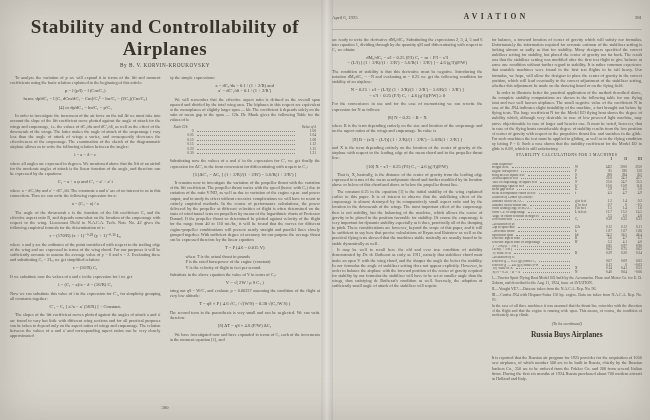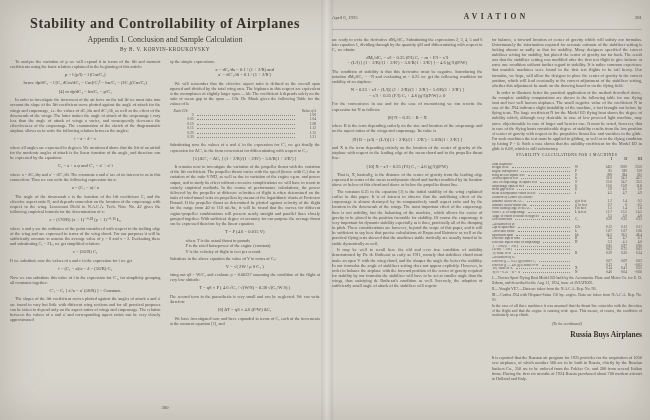--- a/index.html
+++ b/index.html
@@ -4,21 +4,21 @@
 <style>
   html,body{margin:0;padding:0;}
   body{width:650px;height:420px;background:#c9c6bf;font-family:"Liberation Serif","DejaVu Serif",serif;}
   .scan{position:relative;width:650px;height:420px;background:#d7d4cc;overflow:hidden;
         box-shadow:inset 0 0 40px rgba(90,85,70,0.25);}
   .gutter{position:absolute;left:321px;top:0;width:12px;height:420px;
           background:linear-gradient(90deg,rgba(0,0,0,0.05),rgba(255,255,255,0.22),rgba(0,0,0,0.07));}
   .page{position:absolute;top:8px;height:404px;overflow:hidden;color:#514d45;}
   .page.left{left:10px;width:310px;}
   .page.right{left:332px;width:310px;}
-  .title{font-size:14px;font-weight:bold;text-align:center;letter-spacing:0.6px;color:#38342c;margin-top:8px;}
+  .title{font-size:19px;font-weight:bold;text-align:center;letter-spacing:0.6px;color:#38342c;margin-top:8px;}
   .subtitle{font-size:8px;text-align:center;margin-top:3px;color:#423e36;}
   .byline{font-size:5.2px;text-align:center;letter-spacing:0.5px;margin-top:2px;color:#4a463e;}
   .cols{display:flex;gap:9px;margin-top:5px;}
   .col{flex:1;height:346px;overflow:hidden;}
   .blk{font-size:4.3px;line-height:1.2;text-align:justify;color:#56524a;}
   .blk.p{text-indent:5px;margin-top:1.5px;}
   .blk.pc{margin-top:1.5px;}
   .blk.f{text-align:center;text-indent:0;white-space:pre-line;margin:3px 0;font-size:4.6px;color:#4c473f;}
   .blk.d{text-align:left;padding-left:16px;margin-top:0.5px;}
   .blk.fn{font-size:3.9px;margin-top:1.5px;}
@@ -39,31 +39,30 @@
   .stable{margin-top:2px;}
   .ttitle{font-size:3.9px;letter-spacing:0.5px;text-align:center;color:#45413a;margin-bottom:1px;}
   .trow{display:flex;align-items:baseline;font-size:3.4px;line-height:1.08;color:#534f48;}
   .trow .tl{white-space:nowrap;overflow:hidden;}
   .trow .ts{width:22px;text-align:left;padding-left:2px;}
   .trow .tv{width:15px;text-align:right;}
   .trow.sec{font-style:italic;margin-top:0.6px;}
   .trow.sec .ld,.trow.thead .ld{border:none;}
   .trow.thead .tv{font-weight:bold;}
   
-  .russia-h{font-size:7.5px;font-weight:bold;text-align:right;margin:4px 0 16px 0;color:#3a362e;}
+  .russia-h{font-size:7.5px;font-weight:bold;text-align:center;margin:4px 0 16px 0;color:#3a362e;}
 </style>
 </head>
 <body>
 
 <div class="scan">
   <div class="gutter"></div>
 
   <div class="page left">
     <div class="title">Stability and Controllability of Airplanes</div>
-    <div class="subtitle">Appendix I.   Conclusion and Sample Calculation</div>
     <div class="byline">By B. V. KORVIN-KROUKOVSKY</div>
     <div class="cols">
       <div class="col">
 
           <div class="blk p">To analyze the variation of p we will expand it in terms of the lift and moment coefficients using the basic relation explained in the beginning of this article:</div>
 
           <div class="blk f">p = l (p/l) = l (Cm/C₁)</div>
 
           <div class="blk f">hence   dp/dC₁ = l [C₁ dCm/dC₁ − Cm]/C₁² = lm/C₁ − (l/C₁)(Cm/C₁)</div>
 

